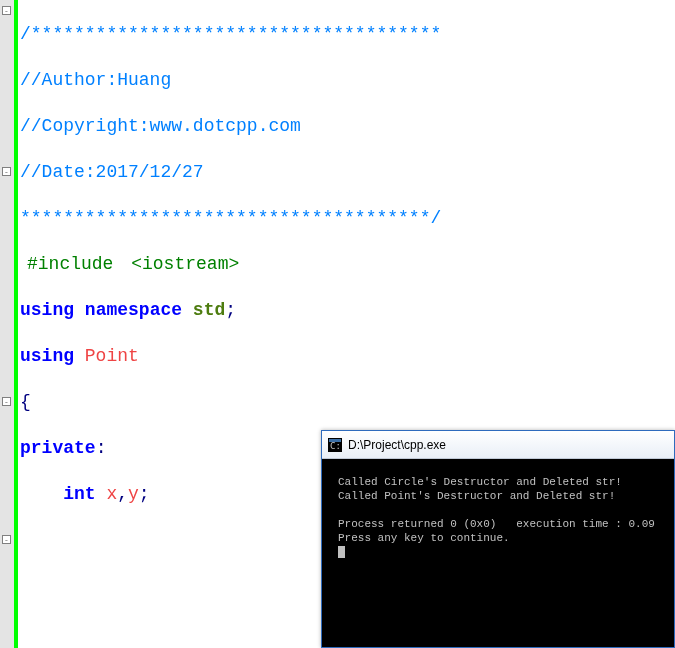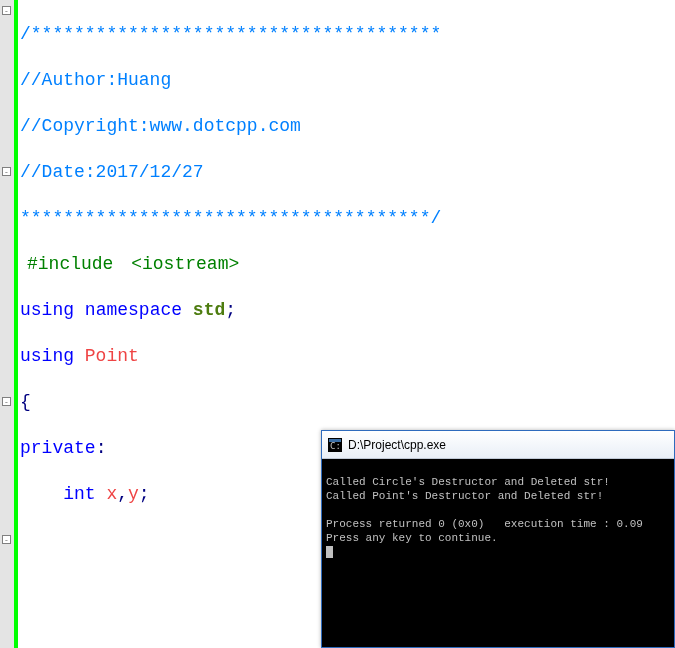--- a/index.html
+++ b/index.html
@@ -43,21 +43,21 @@
 }
 .code-area {
   padding-left: 2px;
   white-space: pre;
   line-height: 23px;
 }
 .line { height: 23px; }
 
 .comment { color: #0080ff; }
 .preproc { color: #008000; margin-left: 7px; }
-.kw { color: #0000ff; font-weight: normal; }
+.kw { color: #0000ff; font-weight: bold; }
 .ident { color: #ef4444; }
 .op { color: #000080; }
 
 
 .console {
   position: absolute;
   left: 321px;
   top: 430px;
   width: 354px;
   height: 218px;
@@ -76,21 +76,21 @@
   font-size: 12px;
   color: #000000;
 }
 .app-icon {
   width: 14px;
   height: 14px;
   margin-right: 6px;
 }
 .app-icon svg { display: block; }
 .console-body {
-  padding: 2px 4px;
+  padding: 2px 16px;
   font-family: "Lucida Console", "Courier New", monospace;
   font-size: 11px;
   line-height: 14px;
   color: #c0c0c0;
   white-space: pre;
 }
 .cursor {
   display: inline-block;
   width: 7px;
   height: 12px;

